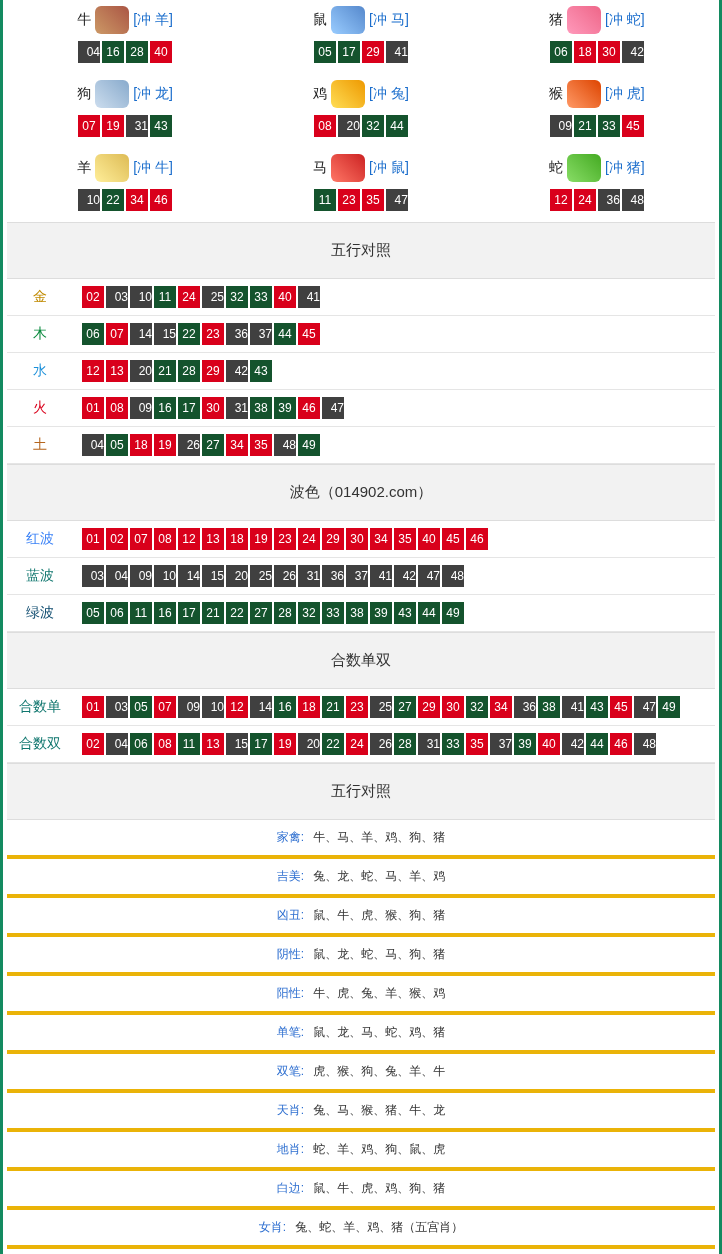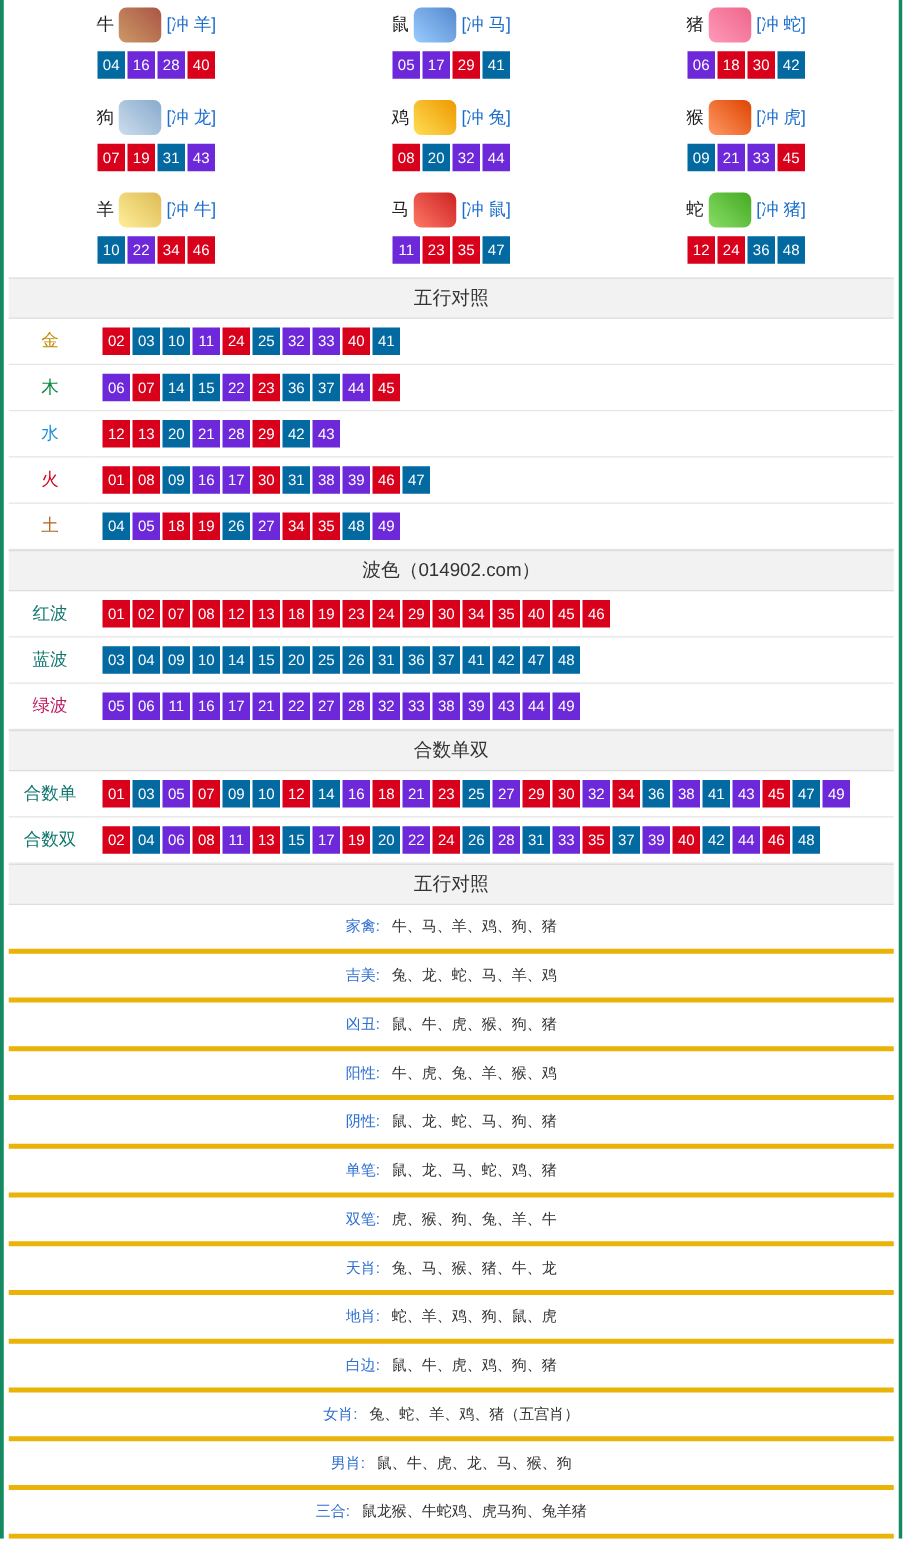--- a/index.html
+++ b/index.html
@@ -5,34 +5,34 @@
   body { margin:0; font-family:"Microsoft YaHei",Arial,sans-serif; font-size:14px; background:#fff; color:#333; width:722px; }
   .page { border-left:3px solid #138a60; border-right:3px solid #138a60; padding:0 4px; }
   .zodiac-grid { display:flex; flex-wrap:wrap; }
   .zodiac-cell { width:33.33%; box-sizing:border-box; text-align:center; padding:6px 0 10px; }
   .zodiac-top { display:flex; align-items:center; justify-content:center; gap:4px; margin-bottom:6px; }
   .zodiac-name { color:#222; }
   .zodiac-clash { color:#1a6dcc; }
   .zimg { width:34px; height:28px; display:inline-block; border-radius:6px; }
   .ball { display:inline-block; width:22px; height:22px; line-height:22px; color:#fff; font-size:12px; text-align:center; margin:1px; vertical-align:middle; }
   .c-red { background:#d9001b; }
-  .c-blue { background:#0369a1; }
-  .c-green { background:#6d28d9; }
-  .section-hdr { background:#f2f2f2; border-top:1px solid #ddd; border-bottom:1px solid #ddd; text-align:center; padding:6px 0; font-size:15px; color:#333; }
+  .c-blue { background:#404040;text-align:right; }
+  .c-green { background:#14532d; }
+  .section-hdr { background:#f2f2f2; border-top:1px solid #ddd; border-bottom:1px solid #ddd; text-align:center; padding:18px 0; font-size:15px; color:#333; }
   .row-table { width:100%; border-collapse:collapse; }
   .row-table td { border-bottom:1px solid #e5e5e5; padding:6px 8px; vertical-align:middle; }
   .row-table td.lbl { width:50px; text-align:center; font-weight:500; }
   .lbl-gold { color:#c08a00; }
   .lbl-wood { color:#0a8a3e; }
   .lbl-water { color:#1a8fd9; }
   .lbl-fire { color:#d9001b; }
   .lbl-earth { color:#b5651d; }
-  .lbl-red { color:#0f766e; }
+  .lbl-red { color:#3b82f6; }
   .lbl-blue { color:#0f766e; }
-  .lbl-green { color:#be185d; }
+  .lbl-green { color:#0c4a6e; }
   .attr-list { }
   .attr-row { text-align:center; padding:9px 0; border-bottom:4px solid #eab308; font-size:12px; }
   .attr-label { color:#2e6fd0; margin-right:6px; }
   .zimg.ox{background:linear-gradient(45deg,#c96,#a54);} .zimg.rat{background:linear-gradient(45deg,#9cf,#58c);}
   .zimg.pig{background:linear-gradient(45deg,#f9b,#e68);} .zimg.dog{background:linear-gradient(45deg,#cde,#8ac);}
   .zimg.rooster{background:linear-gradient(45deg,#fd5,#e90);} .zimg.monkey{background:linear-gradient(45deg,#f96,#d40);}
   .zimg.goat{background:linear-gradient(45deg,#fe9,#db5);} .zimg.horse{background:linear-gradient(45deg,#f76,#c22);}
   .zimg.snake{background:linear-gradient(45deg,#8d6,#4a2);}
 </style>
 </head>
@@ -195,28 +195,28 @@
     </div>
       <div class="attr-row">
       <span class="attr-label">吉美:</span>
       <span>兔、龙、蛇、马、羊、鸡</span>
     </div>
       <div class="attr-row">
       <span class="attr-label">凶丑:</span>
       <span>鼠、牛、虎、猴、狗、猪</span>
     </div>
       <div class="attr-row">
+      <span class="attr-label">阴性:</span>
+      <span>鼠、龙、蛇、马、狗、猪</span>
+    </div>
+      <div class="attr-row">
       <span class="attr-label">阳性:</span>
       <span>牛、虎、兔、羊、猴、鸡</span>
     </div>
       <div class="attr-row">
-      <span class="attr-label">阴性:</span>
-      <span>鼠、龙、蛇、马、狗、猪</span>
-    </div>
-      <div class="attr-row">
       <span class="attr-label">单笔:</span>
       <span>鼠、龙、马、蛇、鸡、猪</span>
     </div>
       <div class="attr-row">
       <span class="attr-label">双笔:</span>
       <span>虎、猴、狗、兔、羊、牛</span>
     </div>
       <div class="attr-row">
       <span class="attr-label">天肖:</span>
       <span>兔、马、猴、猪、牛、龙</span>

